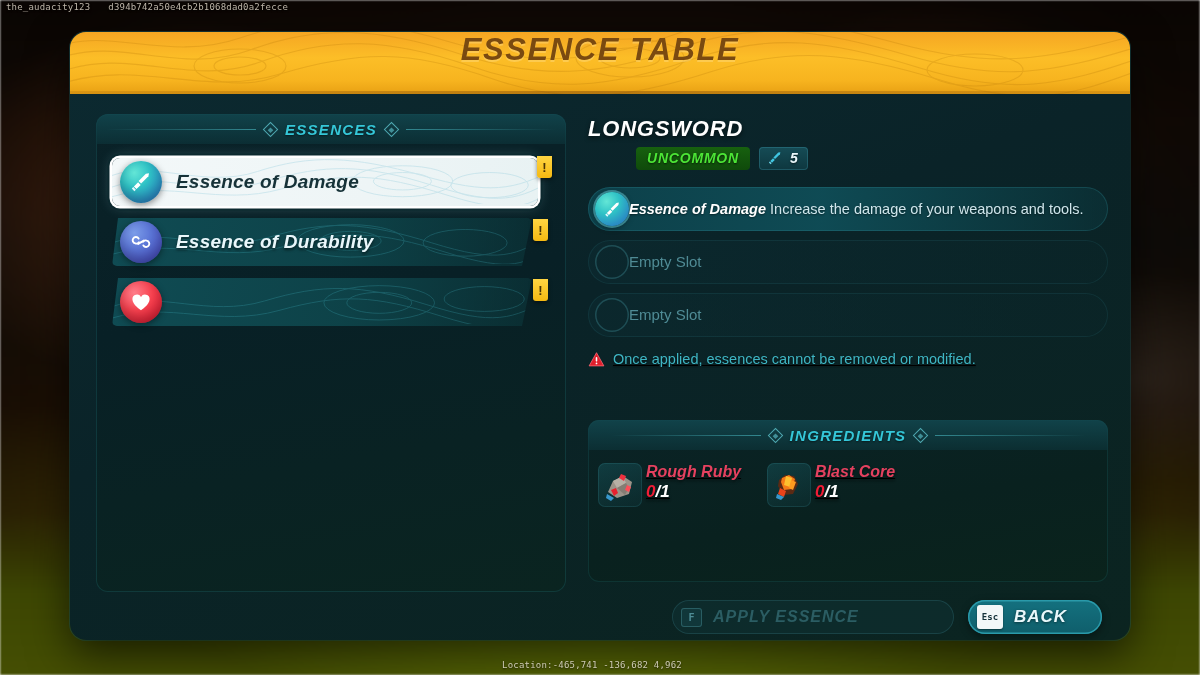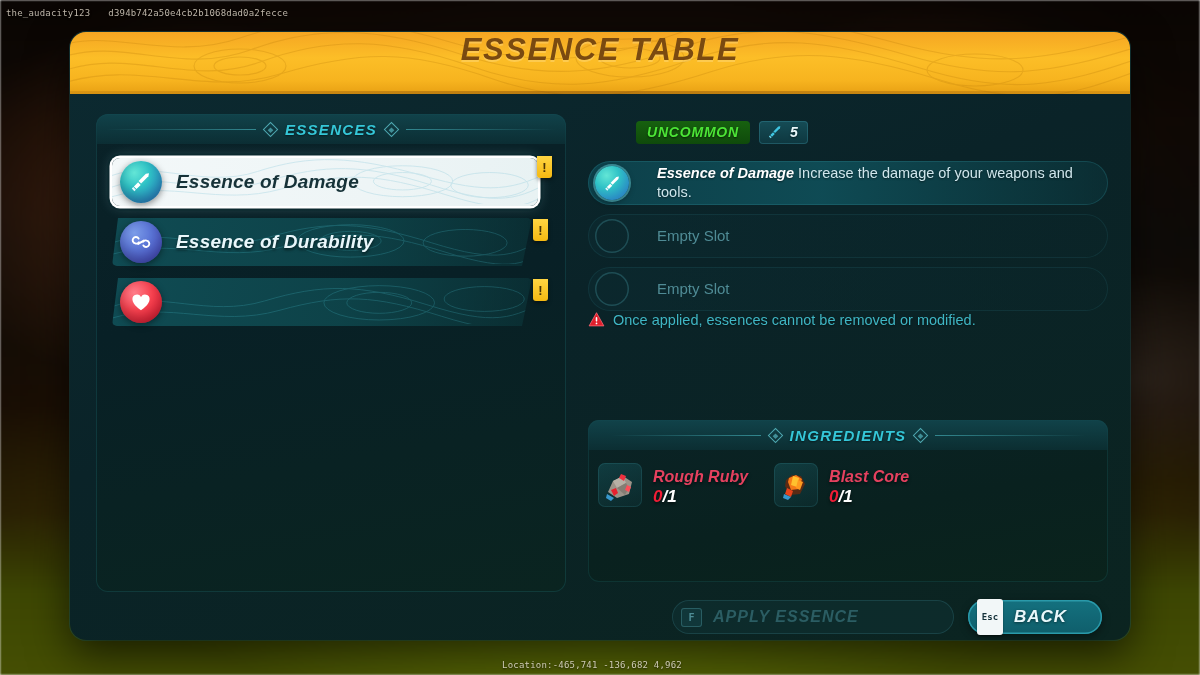--- a/index.html
+++ b/index.html
@@ -24,21 +24,21 @@
     filter: blur(1px);
   }
   #backdrop::after {
     content: "";
     position: absolute; inset: 0;
     background: radial-gradient(ellipse 700px 420px at 50% 45%, rgba(0,0,0,0) 40%, rgba(0,0,0,.45) 100%);
   }
 
   
   #debug-top {
-    position: absolute; top: 8px; left: 6px;
+    position: absolute; top: 2px; left: 6px;
     font-family: "DejaVu Sans Mono", monospace;
     font-size: 9px; letter-spacing: .2px;
     color: #bdb5a8; text-shadow: 0 1px 2px #000;
     display: flex; gap: 18px; z-index: 50;
   }
   #debug-loc {
     position: absolute; bottom: 5px; left: 0; right: 16px;
     text-align: center;
     font-family: "DejaVu Sans Mono", monospace;
     font-size: 9px; letter-spacing: .2px;
@@ -276,36 +276,36 @@
   }
   .slot.filled .slot-icon {
     background: radial-gradient(circle at 34% 28%, #63e6d6 0%, #2fc2c6 38%, #2a8fc4 72%, #2f6fb5 100%);
     box-shadow: 0 0 0 2px rgba(110,225,235,.45), 0 2px 6px rgba(0,0,0,.4);
   }
   .slot.filled .slot-icon svg { width: 19px; height: 19px; }
   .slot.empty .slot-icon {
     box-shadow: inset 0 0 0 1.5px rgba(58,130,140,.42);
   }
   .slot .slot-text {
-    margin-left: 28px;
+    margin-left: 0;
     font-size: 14.5px; line-height: 1.28;
     color: #cfe6ec;
     text-shadow: 0 1px 2px rgba(0,0,0,.5);
     padding-right: 6px;
   }
   .slot .slot-text b {
     font-weight: bold; font-style: italic; color: #ffffff;
   }
   .slot.empty .slot-text {
     color: #4f8b95; text-shadow: none; font-size: 15px;
   }
 
   #warning-line {
-    margin-top: 0;
-    display: flex; align-items: center; gap: 8px;
+    margin-top: 14px;
+    display: flex; gap: 8px; text-decoration: underline;
   }
   #warning-line svg { width: 17px; height: 17px; flex:0 0 17px; display:block; }
   #warning-line .txt {
     font-size: 14.5px;
     color: #3fb6c4;
     text-shadow: 0 1px 2px rgba(0,0,0,.45);
   }
 
   
   #ingredients-panel {
@@ -317,22 +317,23 @@
     box-shadow: inset 0 0 0 1px rgba(25,95,100,.3);
     overflow: hidden;
     display: flex; flex-direction: column;
   }
   #ingredient-grid {
     display: flex;
     padding: 13px 10px 0 10px;
     gap: 26px;
   }
   .ingredient {
-    display: flex; align-items: flex-end; gap: 11px;
+    display: flex; align-items: flex-start; gap: 4px;
     cursor: pointer;
+    text-decoration: underline;
   }
   .ing-icon {
     width: 44px; height: 44px; flex: 0 0 44px;
     border-radius: 7px;
     background: linear-gradient(160deg, rgba(30,110,120,.34), rgba(20,70,80,.2));
     display: flex; align-items: center; justify-content: center;
     position: relative;
     box-shadow: inset 0 0 0 1px rgba(60,150,160,.2);
   }
   .ing-icon svg { width: 34px; height: 34px; display:block; }
@@ -382,21 +383,21 @@
     font-size: 16px; font-weight: bold; font-style: italic;
     letter-spacing: 1px;
     color: #2b5d63;
   }
   #back-button {
     width: 134px;
     background: linear-gradient(180deg, #14717f 0%, #0f5e6b 100%);
     box-shadow: inset 0 0 0 1.5px #2a9aaa, 0 3px 8px rgba(0,0,0,.4);
   }
   #back-button .key {
-    width: 26px; height: 36px;
+    width: 26px; height: 24px;
     border-radius: 3px;
     background: #f2f7f8;
     display:flex; align-items:center; justify-content:center;
     font-size: 9px; font-weight: bold; color: #14313a;
     font-family: "DejaVu Sans Mono", monospace;
     box-shadow: 0 1px 2px rgba(0,0,0,.45);
   }
   #back-button .lbl {
     font-size: 17px; font-weight: bold; font-style: italic;
     letter-spacing: 1px;
@@ -521,20 +522,21 @@
           <div class="warn-badge">
             <span>!</span>
           </div>
         </div>
 
       </div>
     </div>
 
     <div id="right-panel">
 
+      <div id="item-name">LONGSWORD</div>
 
       <div id="item-meta">
         <div id="rarity-badge">UNCOMMON</div>
         <div id="stat-badge">
           <svg viewBox="0 0 24 24">
             <path d="M20 3.2l-.6 3.1-7.3 7.3-2.5-2.5L16.9 3.8l3.1-.6z" fill="#3fc4e0"></path>
             <path d="M9.1 12.3l2.6 2.6-4.2 4.2-2.6-2.6 4.2-4.2z" fill="#3fc4e0"></path>
             <path d="M4.3 17.1l2.6 2.6-1.5 1.5-2.6-2.6 1.5-1.5z" fill="#6fd8ee"></path>
           </svg>
           <span class="val">5</span>

